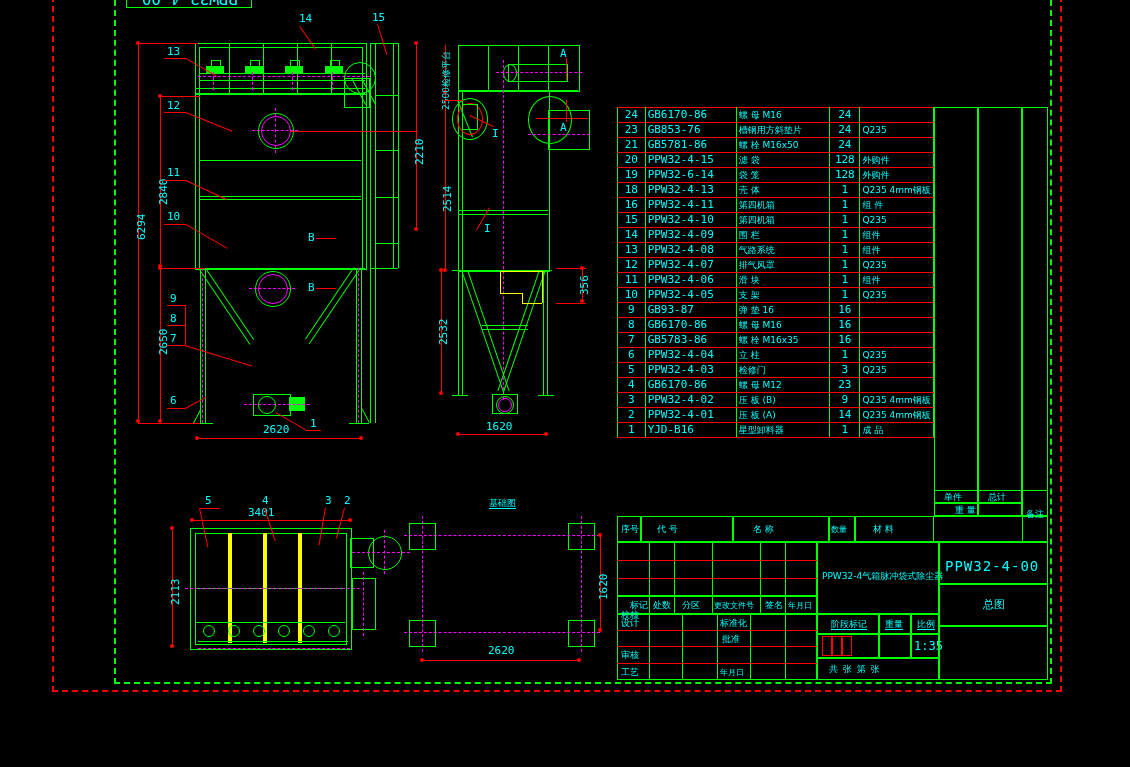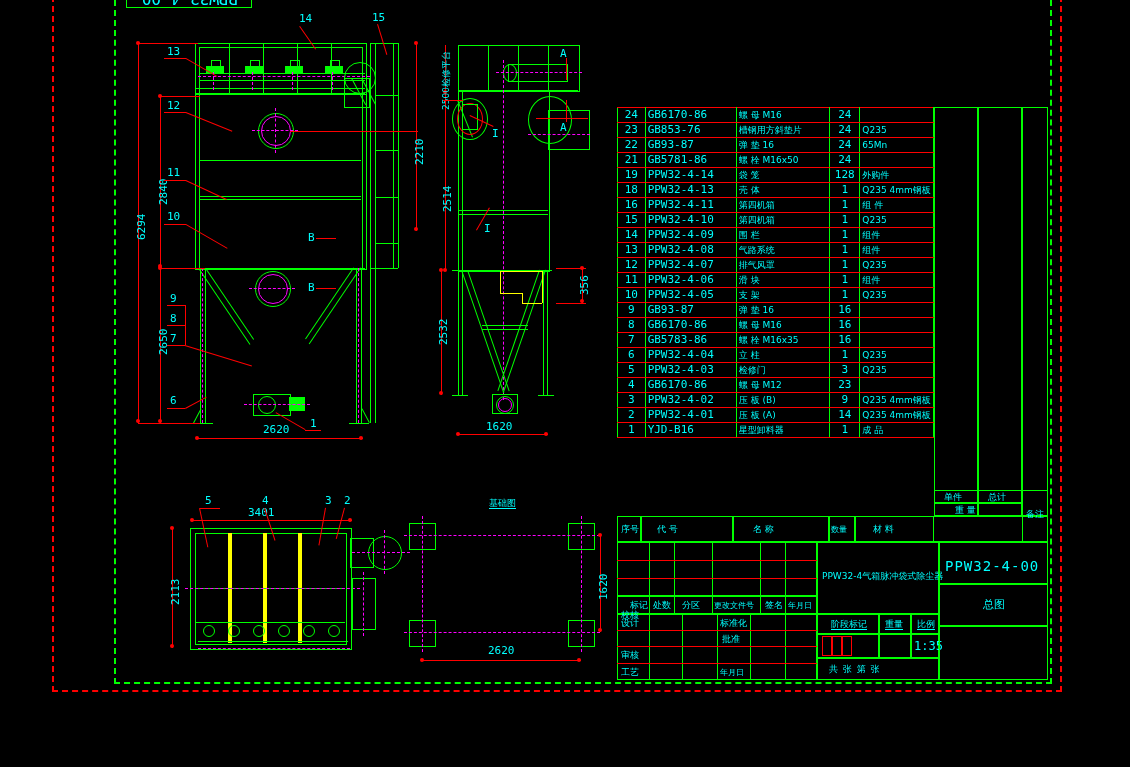--- a/index.html
+++ b/index.html
@@ -395,36 +395,36 @@
             <td class="w-mat cns"></td>
           </tr>
           <tr>
             <td class="w-no c">23</td>
             <td class="w-code">GB853-76</td>
             <td class="w-name cns">槽钢用方斜垫片</td>
             <td class="w-qty c">24</td>
             <td class="w-mat cns">Q235</td>
           </tr>
           <tr>
-            <td class="w-no c">22</td>
-            <td class="w-code">GB93-87</td>
-            <td class="w-name cns">弹    垫 16</td>
-            <td class="w-qty c">24</td>
-            <td class="w-mat cns">65Mn</td>
-          </tr>
-          <tr>
             <td class="w-no c">21</td>
             <td class="w-code">GB5781-86</td>
             <td class="w-name cns">螺    栓 M16x50</td>
             <td class="w-qty c">24</td>
             <td class="w-mat cns"></td>
           </tr>
           <tr>
+            <td class="w-no c">20</td>
+            <td class="w-code">PPW32-4-15</td>
+            <td class="w-name cns">滤    袋</td>
+            <td class="w-qty c">128</td>
+            <td class="w-mat cns">外购件</td>
+          </tr>
+          <tr>
             <td class="w-no c">19</td>
-            <td class="w-code">PPW32-4-14</td>
+            <td class="w-code">PPW32-6-14</td>
             <td class="w-name cns">袋    笼</td>
             <td class="w-qty c">128</td>
             <td class="w-mat cns">外购件</td>
           </tr>
           <tr>
             <td class="w-no c">18</td>
             <td class="w-code">PPW32-4-13</td>
             <td class="w-name cns">壳    体</td>
             <td class="w-qty c">1</td>
             <td class="w-mat cns">Q235 4mm钢板</td>

